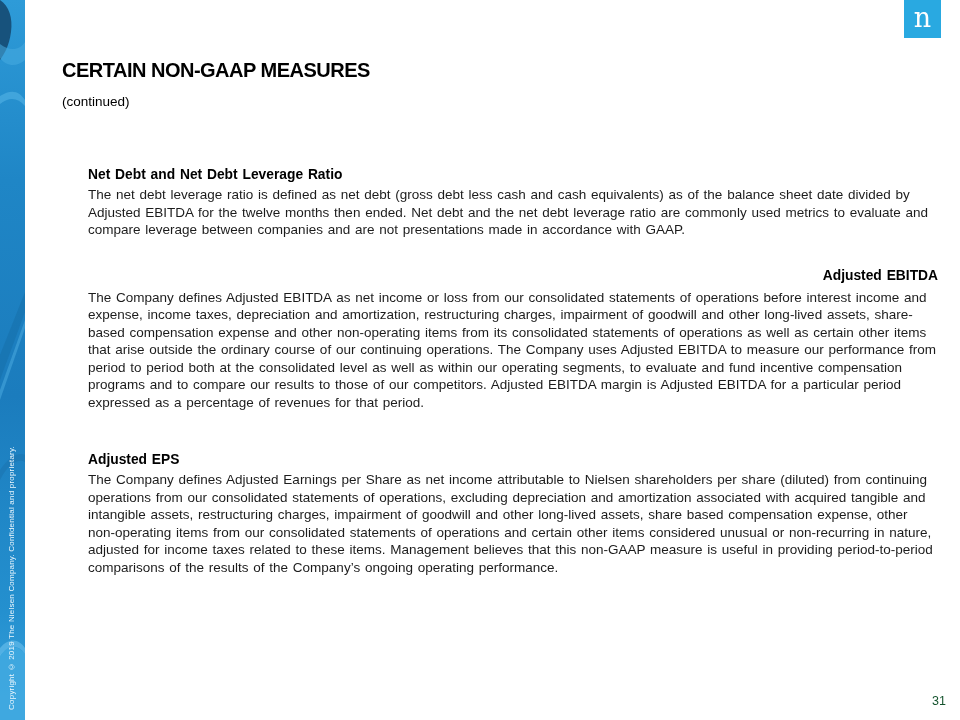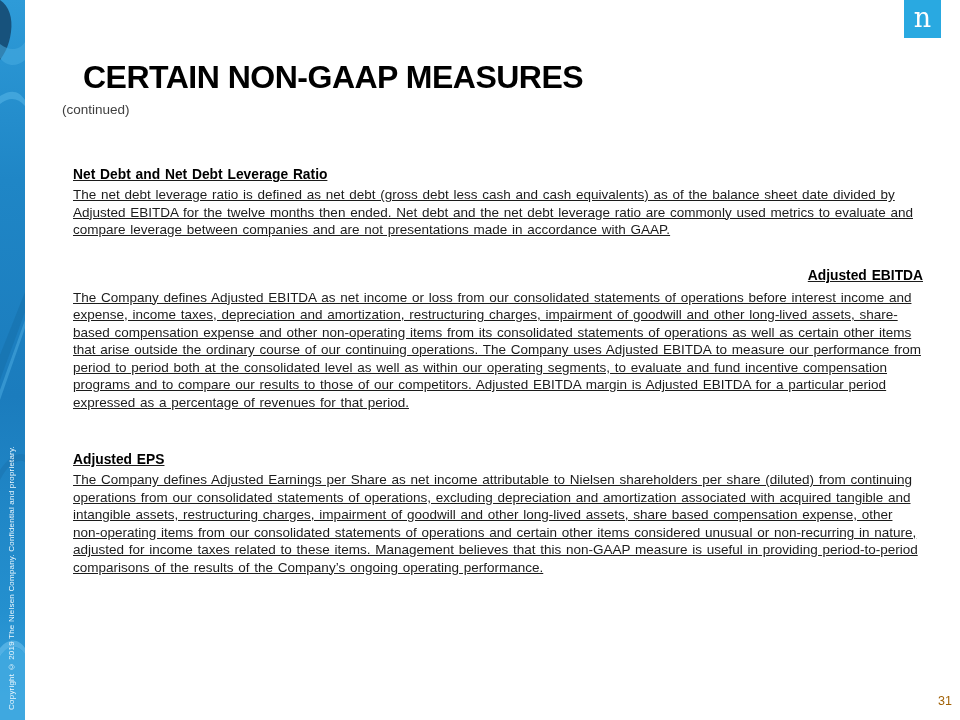--- a/index.html
+++ b/index.html
@@ -47,67 +47,64 @@
     font-size: 27px;
     line-height: 1;
     color: #ffffff;
     padding-bottom: 3px;
   }
 
   
   .title {
     position: absolute;
     left: 62px; top: 59px;
-    font-size: 32px;
+    font-size: 20px;
     font-weight: bold;
     letter-spacing: -0.5px;
     color: #000000;
     white-space: nowrap;
-    margin-left: 21px;
   }
   .subtitle {
     position: absolute;
     left: 62px; top: 94px;
     font-size: 13.5px;
-    color: #404040;
-    margin-top: 8px;
+    color: #000000;
   }
 
   
   .content {
     position: absolute;
-    left: 73px; top: 166px;
+    left: 88px; top: 166px;
     width: 850px;
     color: #1c1c1c;
     font-size: 13.5px;
     line-height: 17.5px;
     word-spacing: 1px;
-    text-decoration: underline;
   }
   .section { margin: 0; }
   .section + .section { margin-top: 28px; }
   .section.eps { margin-top: 40px; }
   .section h3 {
     margin: 0;
     font-size: 13.8px;
     font-weight: bold;
     line-height: 18px;
     color: #000000;
   }
   .section.ebitda h3 { margin-bottom: 4px; text-align: right; }
   .section p {
     margin: 2px 0 0 0;
   }
 
   
   .page-number {
     position: absolute;
-    right: 8px; bottom: 12px;
+    right: 14px; bottom: 12px;
     font-size: 12.5px;
-    color: #a16207;
+    color: #14532d;
   }
 </style>
 </head>
 <body>
 
 <div class="slide">
 
   <div class="sidebar">
     <svg width="25" height="720" viewBox="0 0 25 720" xmlns="http://www.w3.org/2000/svg">
       <defs>

